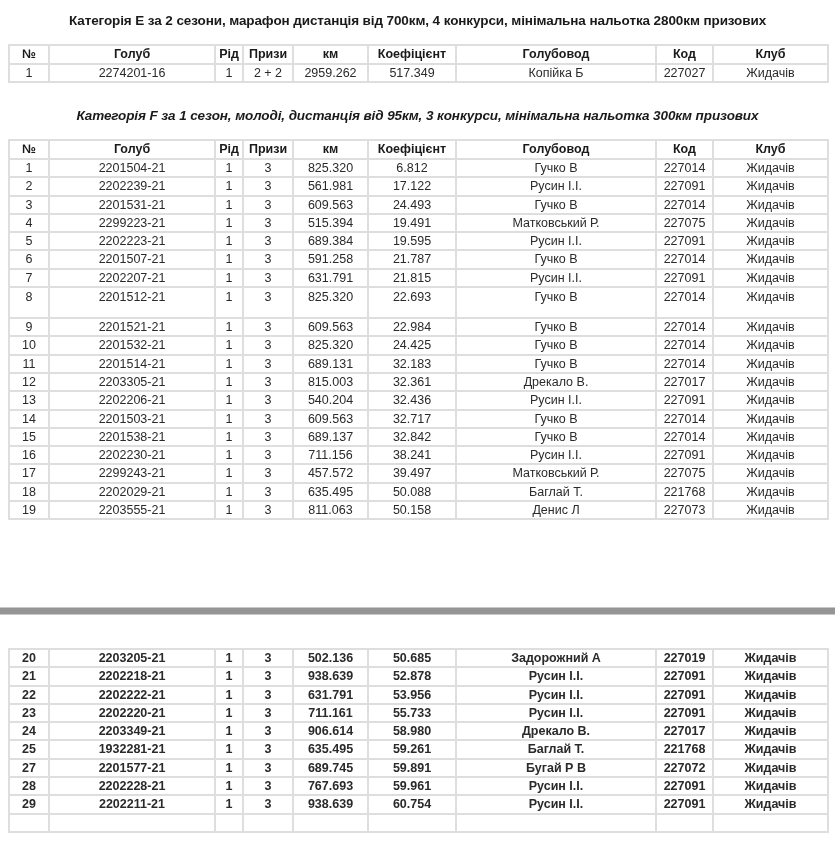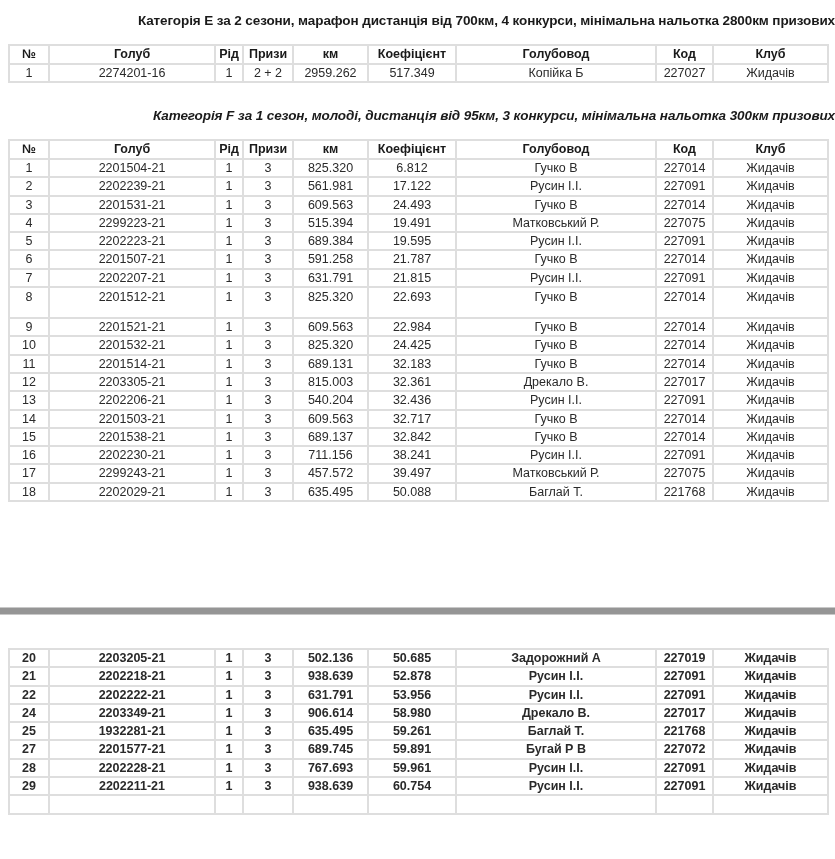--- a/index.html
+++ b/index.html
@@ -2,21 +2,21 @@
 <html><head>
 <meta charset="utf-8">
 <style>
   html, body { margin: 0; padding: 0; background: #ffffff; }
   body {
     width: 835px; height: 859px; overflow: hidden; position: relative;
     font-family: "Liberation Sans", "DejaVu Sans", sans-serif;
     color: #222222;
   }
   .cat-title {
-    position: absolute; left: 0; width: 835px; text-align: right;
+    position: absolute; left: 0; width: 835px; text-align: center;
     font-weight: bold; font-size: 13.5px; letter-spacing: -0.1px;
     color: #1a1a1a;
   }
   table.results {
     position: absolute; left: 8px; width: 819px;
     border-collapse: collapse; table-layout: fixed;
     font-size: 12.5px;
   }
   table.results th, table.results td {
     border: 2px solid #dedede; text-align: center; padding: 0 2px;
@@ -298,20 +298,31 @@
         <td>18</td>
         <td>2202029-21</td>
         <td>1</td>
         <td>3</td>
         <td>635.495</td>
         <td>50.088</td>
         <td>Баглай Т.</td>
         <td>221768</td>
         <td>Жидачів</td>
       </tr>
+      <tr>
+        <td>19</td>
+        <td>2203555-21</td>
+        <td>1</td>
+        <td>3</td>
+        <td>811.063</td>
+        <td>50.158</td>
+        <td>Денис Л</td>
+        <td>227073</td>
+        <td>Жидачів</td>
+      </tr>
     </tbody>
 </table>
 
 <div class="page-break"></div>
 
 <table class="results" style="top:648px;font-weight:bold;">
   <colgroup>
       <col class="c-no">
       <col class="c-pigeon">
       <col class="c-sex">
@@ -350,20 +361,31 @@
         <td>2202222-21</td>
         <td>1</td>
         <td>3</td>
         <td>631.791</td>
         <td>53.956</td>
         <td>Русин І.І.</td>
         <td>227091</td>
         <td>Жидачів</td>
       </tr>
       <tr>
+        <td>23</td>
+        <td>2202220-21</td>
+        <td>1</td>
+        <td>3</td>
+        <td>711.161</td>
+        <td>55.733</td>
+        <td>Русин І.І.</td>
+        <td>227091</td>
+        <td>Жидачів</td>
+      </tr>
+      <tr>
         <td>24</td>
         <td>2203349-21</td>
         <td>1</td>
         <td>3</td>
         <td>906.614</td>
         <td>58.980</td>
         <td>Дрекало В.</td>
         <td>227017</td>
         <td>Жидачів</td>
       </tr>

